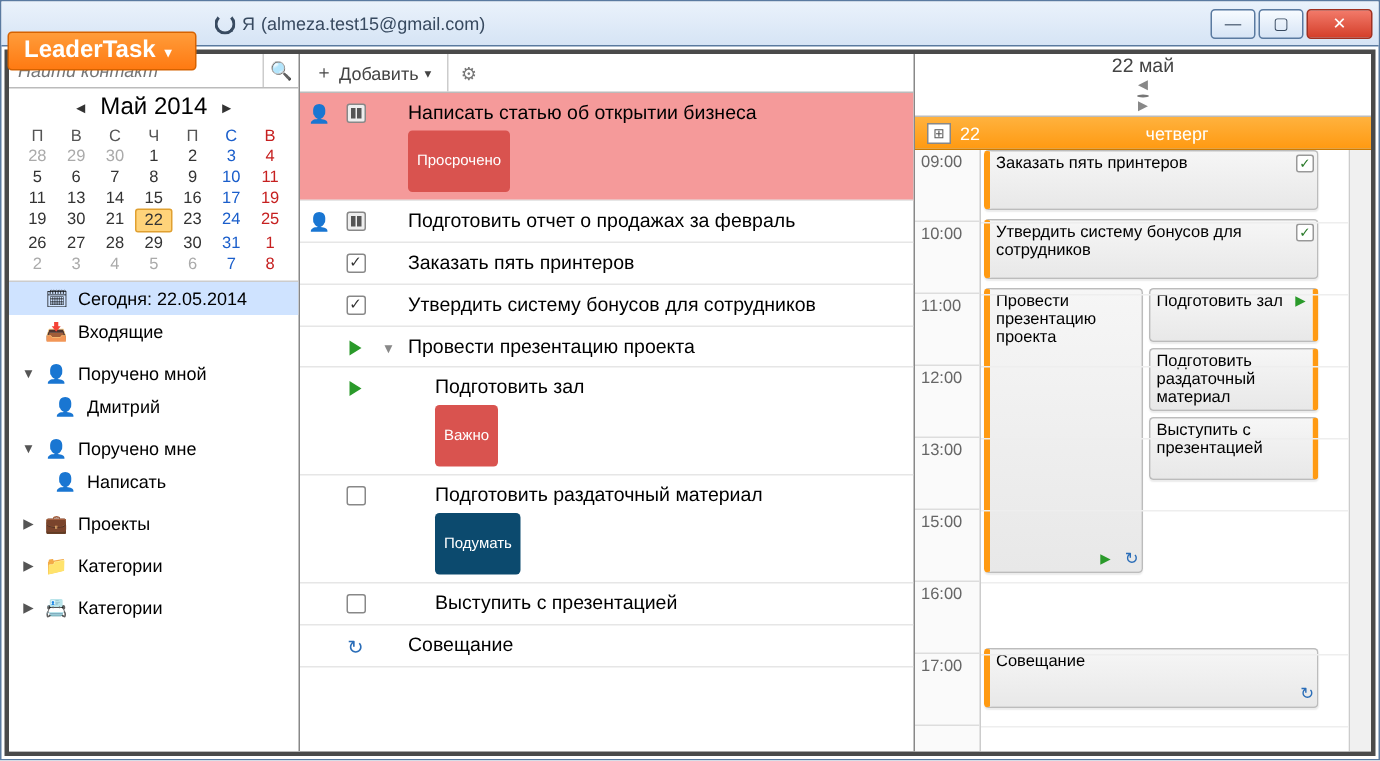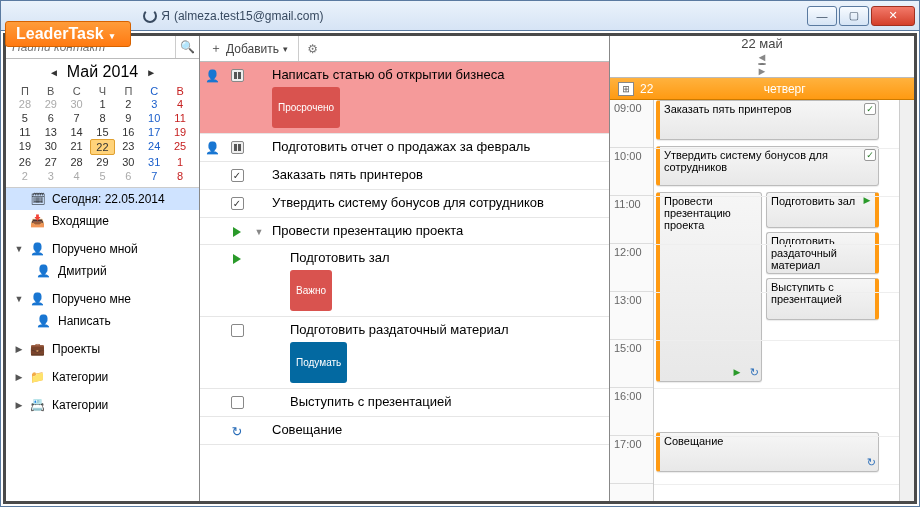--- a/index.html
+++ b/index.html
@@ -46,21 +46,21 @@
   .mid-title { flex:1; text-align:center; color:#555; font-size:13px;}
   .mid-gear { width:28px; text-align:center; color:#777;}
   .tasks { flex:1; overflow:auto; }
   .task { display:flex; align-items:flex-start; padding:5px 8px 5px 4px; border-bottom:1px solid #e6e6e6; gap:6px;}
   .task .col-a { width:18px; display:flex; justify-content:center; padding-top:2px;}
   .task .col-b { width:18px; display:flex; justify-content:center; padding-top:2px;}
   .task .col-c { width:14px; display:flex; justify-content:center; padding-top:4px; color:#888; font-size:9px;}
   .task .tx { flex:1; font-size:13px; line-height:1.3; }
   .task.sub .tx { padding-left:18px; }
   .task .tag { display:inline-block; font-size:10px; color:#fff; padding:14px 6px; border-radius:3px; margin-top:3px;}
-  .tag.red{ background:#d9534f;} .tag.blue{ background:#0369a1;}
+  .tag.red{ background:#d9534f;} .tag.blue{ background:#0c4a6e;}
   .task.overdue { background:#f59a9a; }
   .chk { width:13px;height:13px;border:1px solid #888;background:#fff;border-radius:2px;}
   .chk.done::after{ content:"✓"; font-size:10px; color:#333; display:block; text-align:center; line-height:11px;}
   .pause-ic{ width:13px;height:13px; border:1px solid #888; background:#eee; border-radius:2px; position:relative;}
   .pause-ic::before,.pause-ic::after{content:"";position:absolute;top:2px;bottom:2px;width:3px;background:#555;}
   .pause-ic::before{left:2px;} .pause-ic::after{right:2px;}
   .play-ic{ width:0;height:0;border-left:8px solid #2a9a2a;border-top:5px solid transparent;border-bottom:5px solid transparent; margin-top:2px;}
   .assign-ic{ font-size:12px;}
   .repeat-ic{ color:#2a6db8; font-size:13px;}
   

